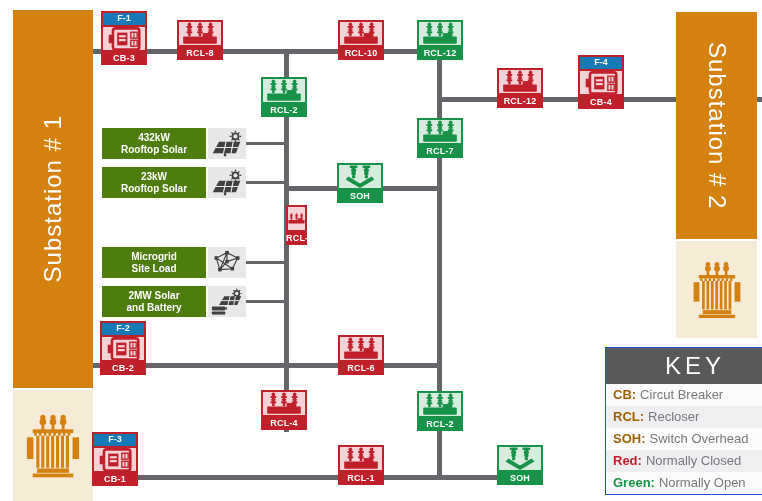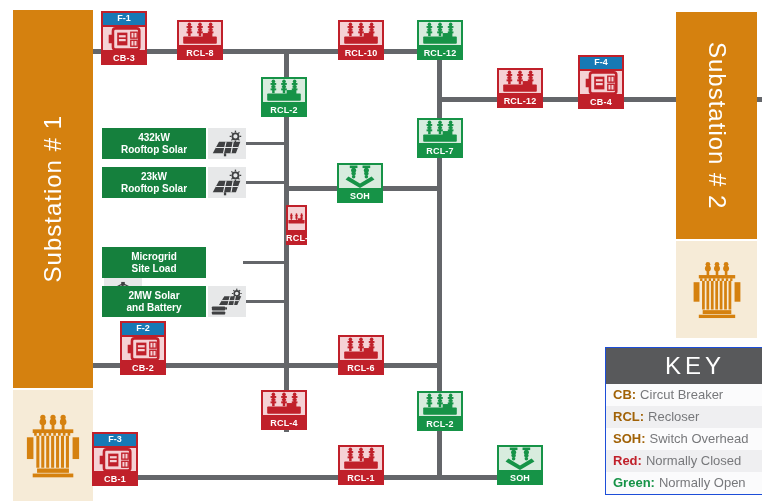--- a/index.html
+++ b/index.html
@@ -20,21 +20,21 @@
   .device.red{--c:#c0202a;--f:#f5d2d5;}
   .device.green{--c:#169347;--f:#d8ecde;}
   .dev-tag{height:14px;line-height:11px;background:#1779b5;color:#fff;font-size:9px;font-weight:bold;
            border:2px solid var(--c);border-bottom:none;box-sizing:border-box;}
   .dev-icon{height:27px;background:var(--f);border:2px solid var(--c);box-sizing:border-box;
             display:flex;align-items:center;justify-content:center;color:var(--c);}
   .dev-lbl{height:13px;line-height:13px;background:var(--c);color:#fff;font-size:9px;font-weight:bold;
            letter-spacing:.2px;}
   
   .load{position:absolute;display:flex;z-index:3;}
-  .load-text{width:104px;height:31px;background:#15803d;color:#fff;display:flex;flex-direction:column;
+  .load-text{width:104px;height:31px;background:#4d7c0f;color:#fff;display:flex;flex-direction:column;
              align-items:center;justify-content:center;font-size:10px;font-weight:bold;line-height:12px;}
   .load-icon{width:38px;height:31px;background:#e7e8e9;margin-left:2px;display:flex;align-items:center;
              justify-content:center;color:#3f4042;}
   
   .keybox{position:absolute;left:578px;top:347px;width:178px;z-index:3;border:1px solid #1d4ed8;background:#fff;margin-left:27px;}
   .key-header{height:36px;background:#58595b;color:#fff;display:flex;align-items:center;justify-content:center;
               font-size:24px;letter-spacing:4px;}
   .key-row{height:22px;line-height:22px;padding-left:7px;font-size:13px;color:#77787b;white-space:nowrap;}
   .key-row:nth-child(odd){background:#efeff1;}
   .key-row:nth-child(even){background:#fbfbfc;}
@@ -272,21 +272,21 @@
 
   <div class="device red" style="left:261px;top:205px;padding-left:25px;">
     <div class="dev-icon">
         <svg width="36" height="23" viewBox="0 0 40 26">
           <use href="#sym-rcl"></use>
         </svg>
       </div>
     <div class="dev-lbl">RCL-5</div>
   </div>
 
-  <div class="device red" style="left:100px;top:321px;margin-left:20px;">
+  <div class="device red" style="left:100px;top:321px;">
     <div class="dev-tag">F-2</div>
     <div class="dev-icon">
         <svg width="34" height="24" viewBox="0 0 40 28">
           <use href="#sym-cb"></use>
         </svg>
       </div>
     <div class="dev-lbl">CB-2</div>
   </div>
 
 
@@ -362,21 +362,21 @@
       <div>23kW</div>
       <div>Rooftop Solar</div>
     </div>
     <div class="load-icon">
         <svg width="32" height="27" viewBox="0 0 36 30">
           <use href="#sym-solar"></use>
         </svg>
       </div>
   </div>
 
-  <div class="load" style="left:102px;top:247px;flex-direction:column;">
+  <div class="load" style="left:102px;top:247px;">
     <div class="load-text">
       <div>Microgrid</div>
       <div>Site Load</div>
     </div>
     <div class="load-icon">
         <svg width="32" height="27" viewBox="0 0 36 30">
           <use href="#sym-mesh"></use>
         </svg>
       </div>
   </div>

